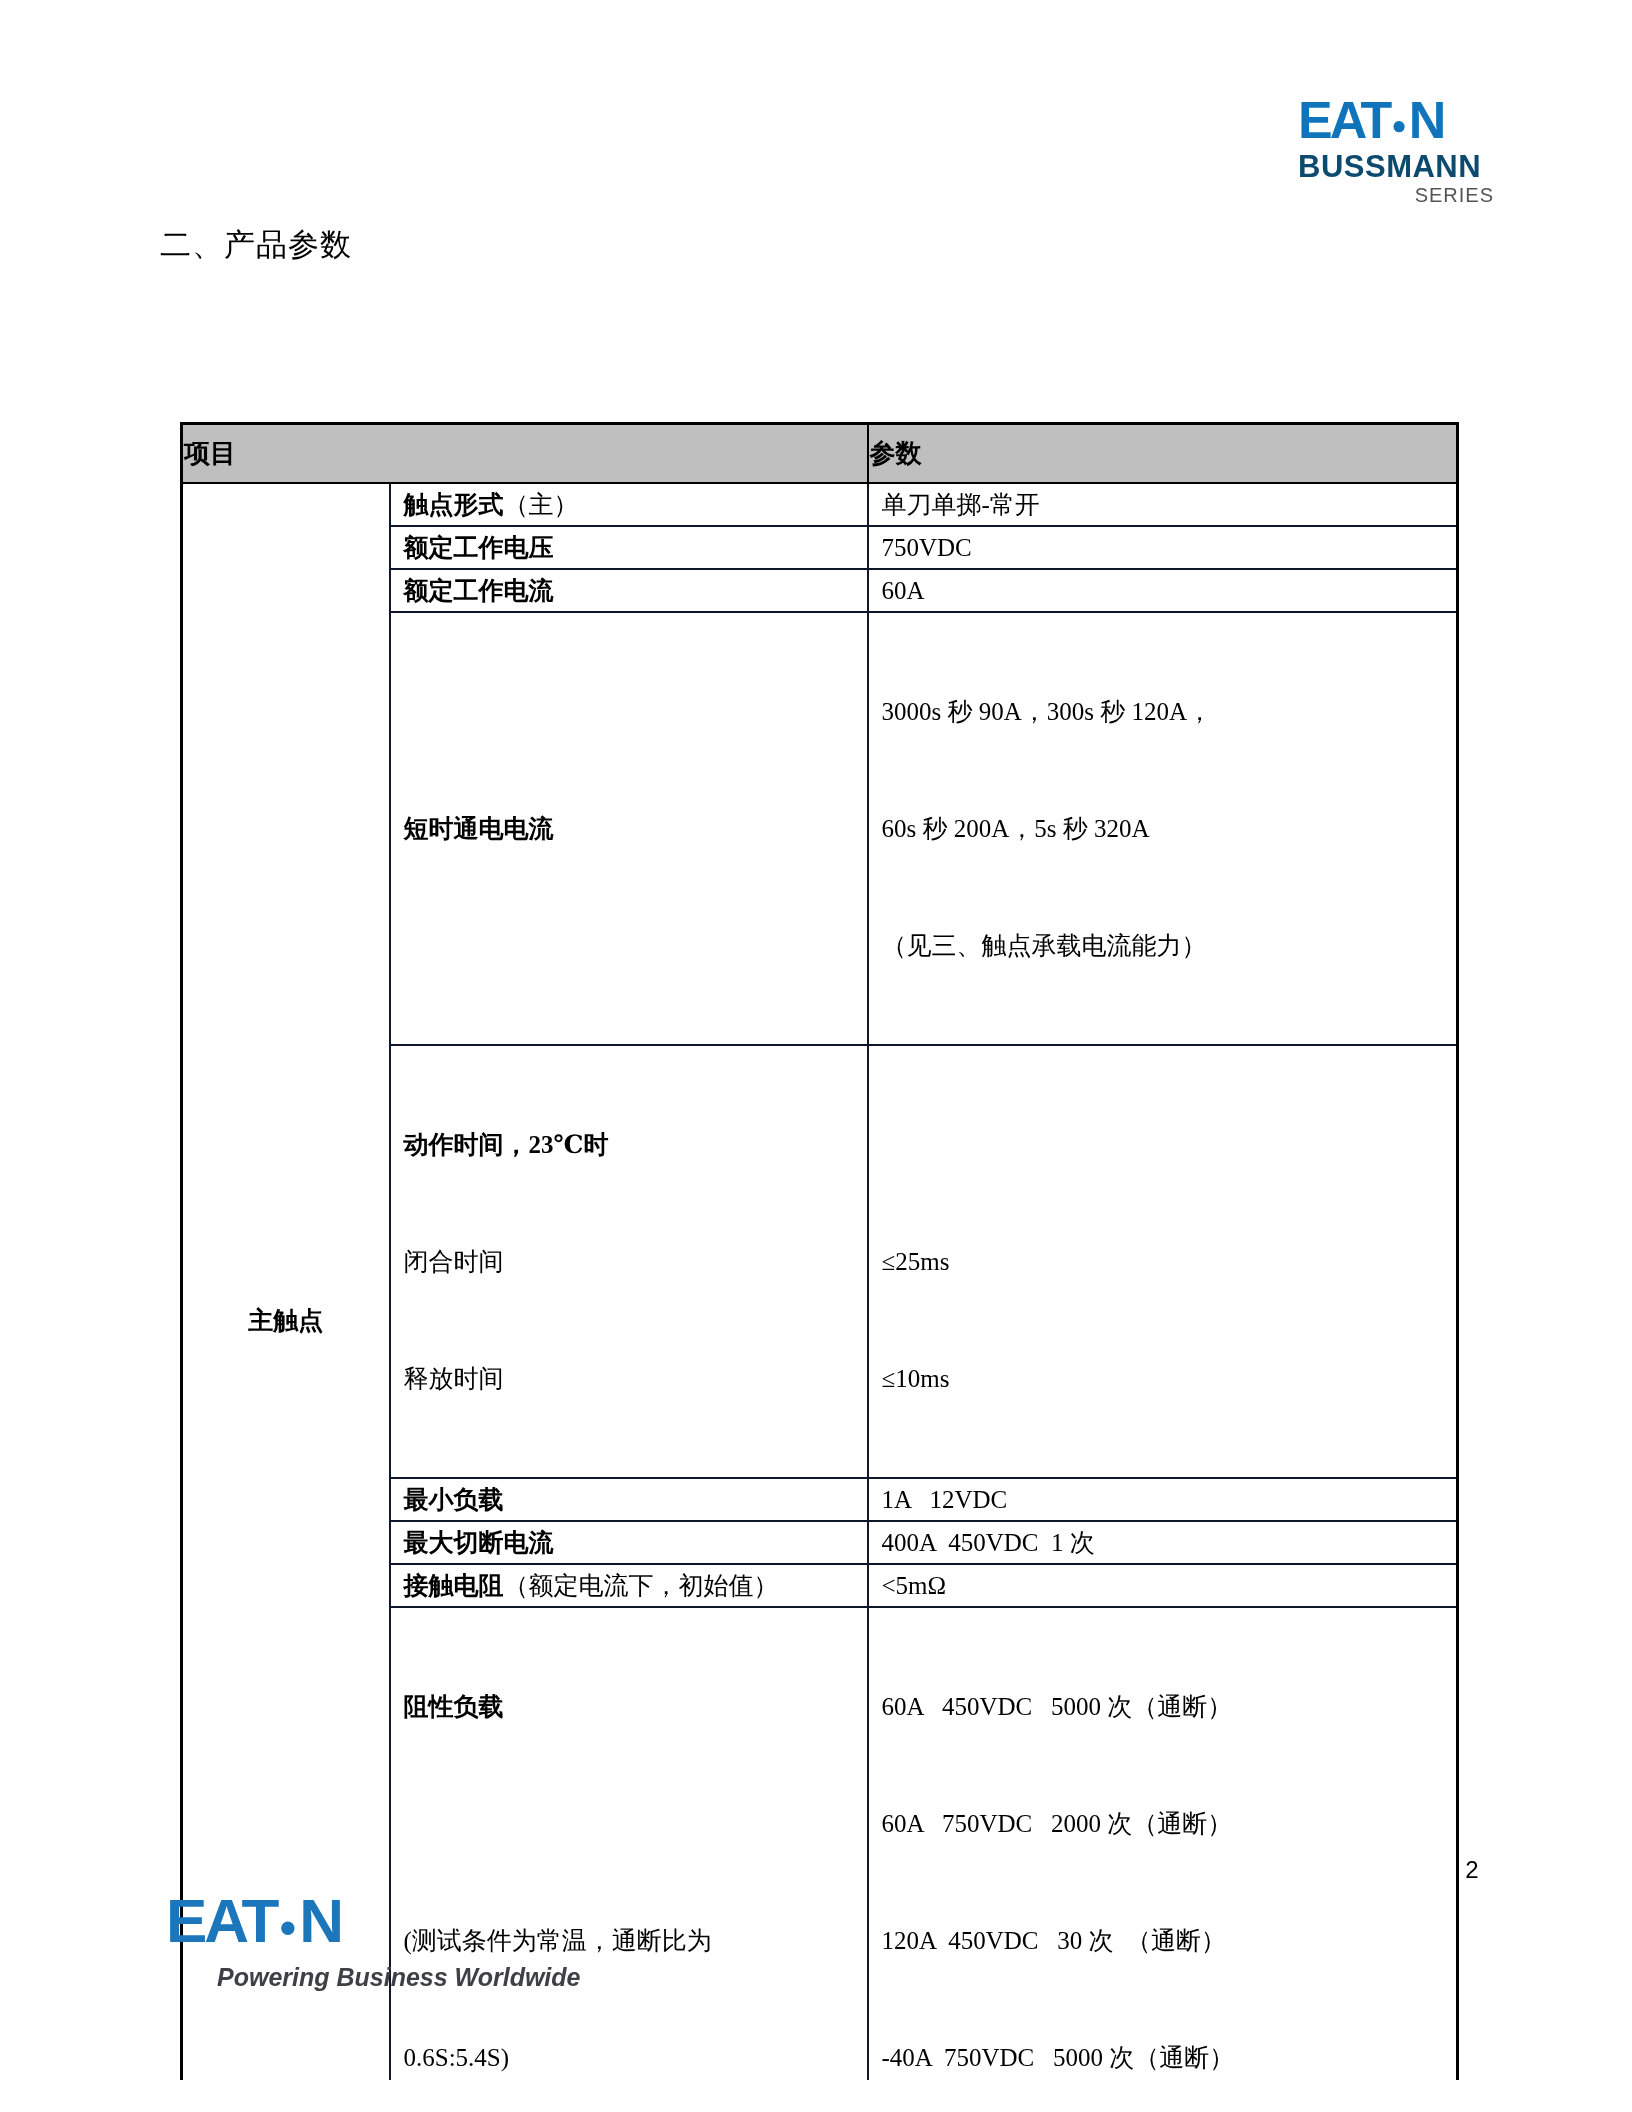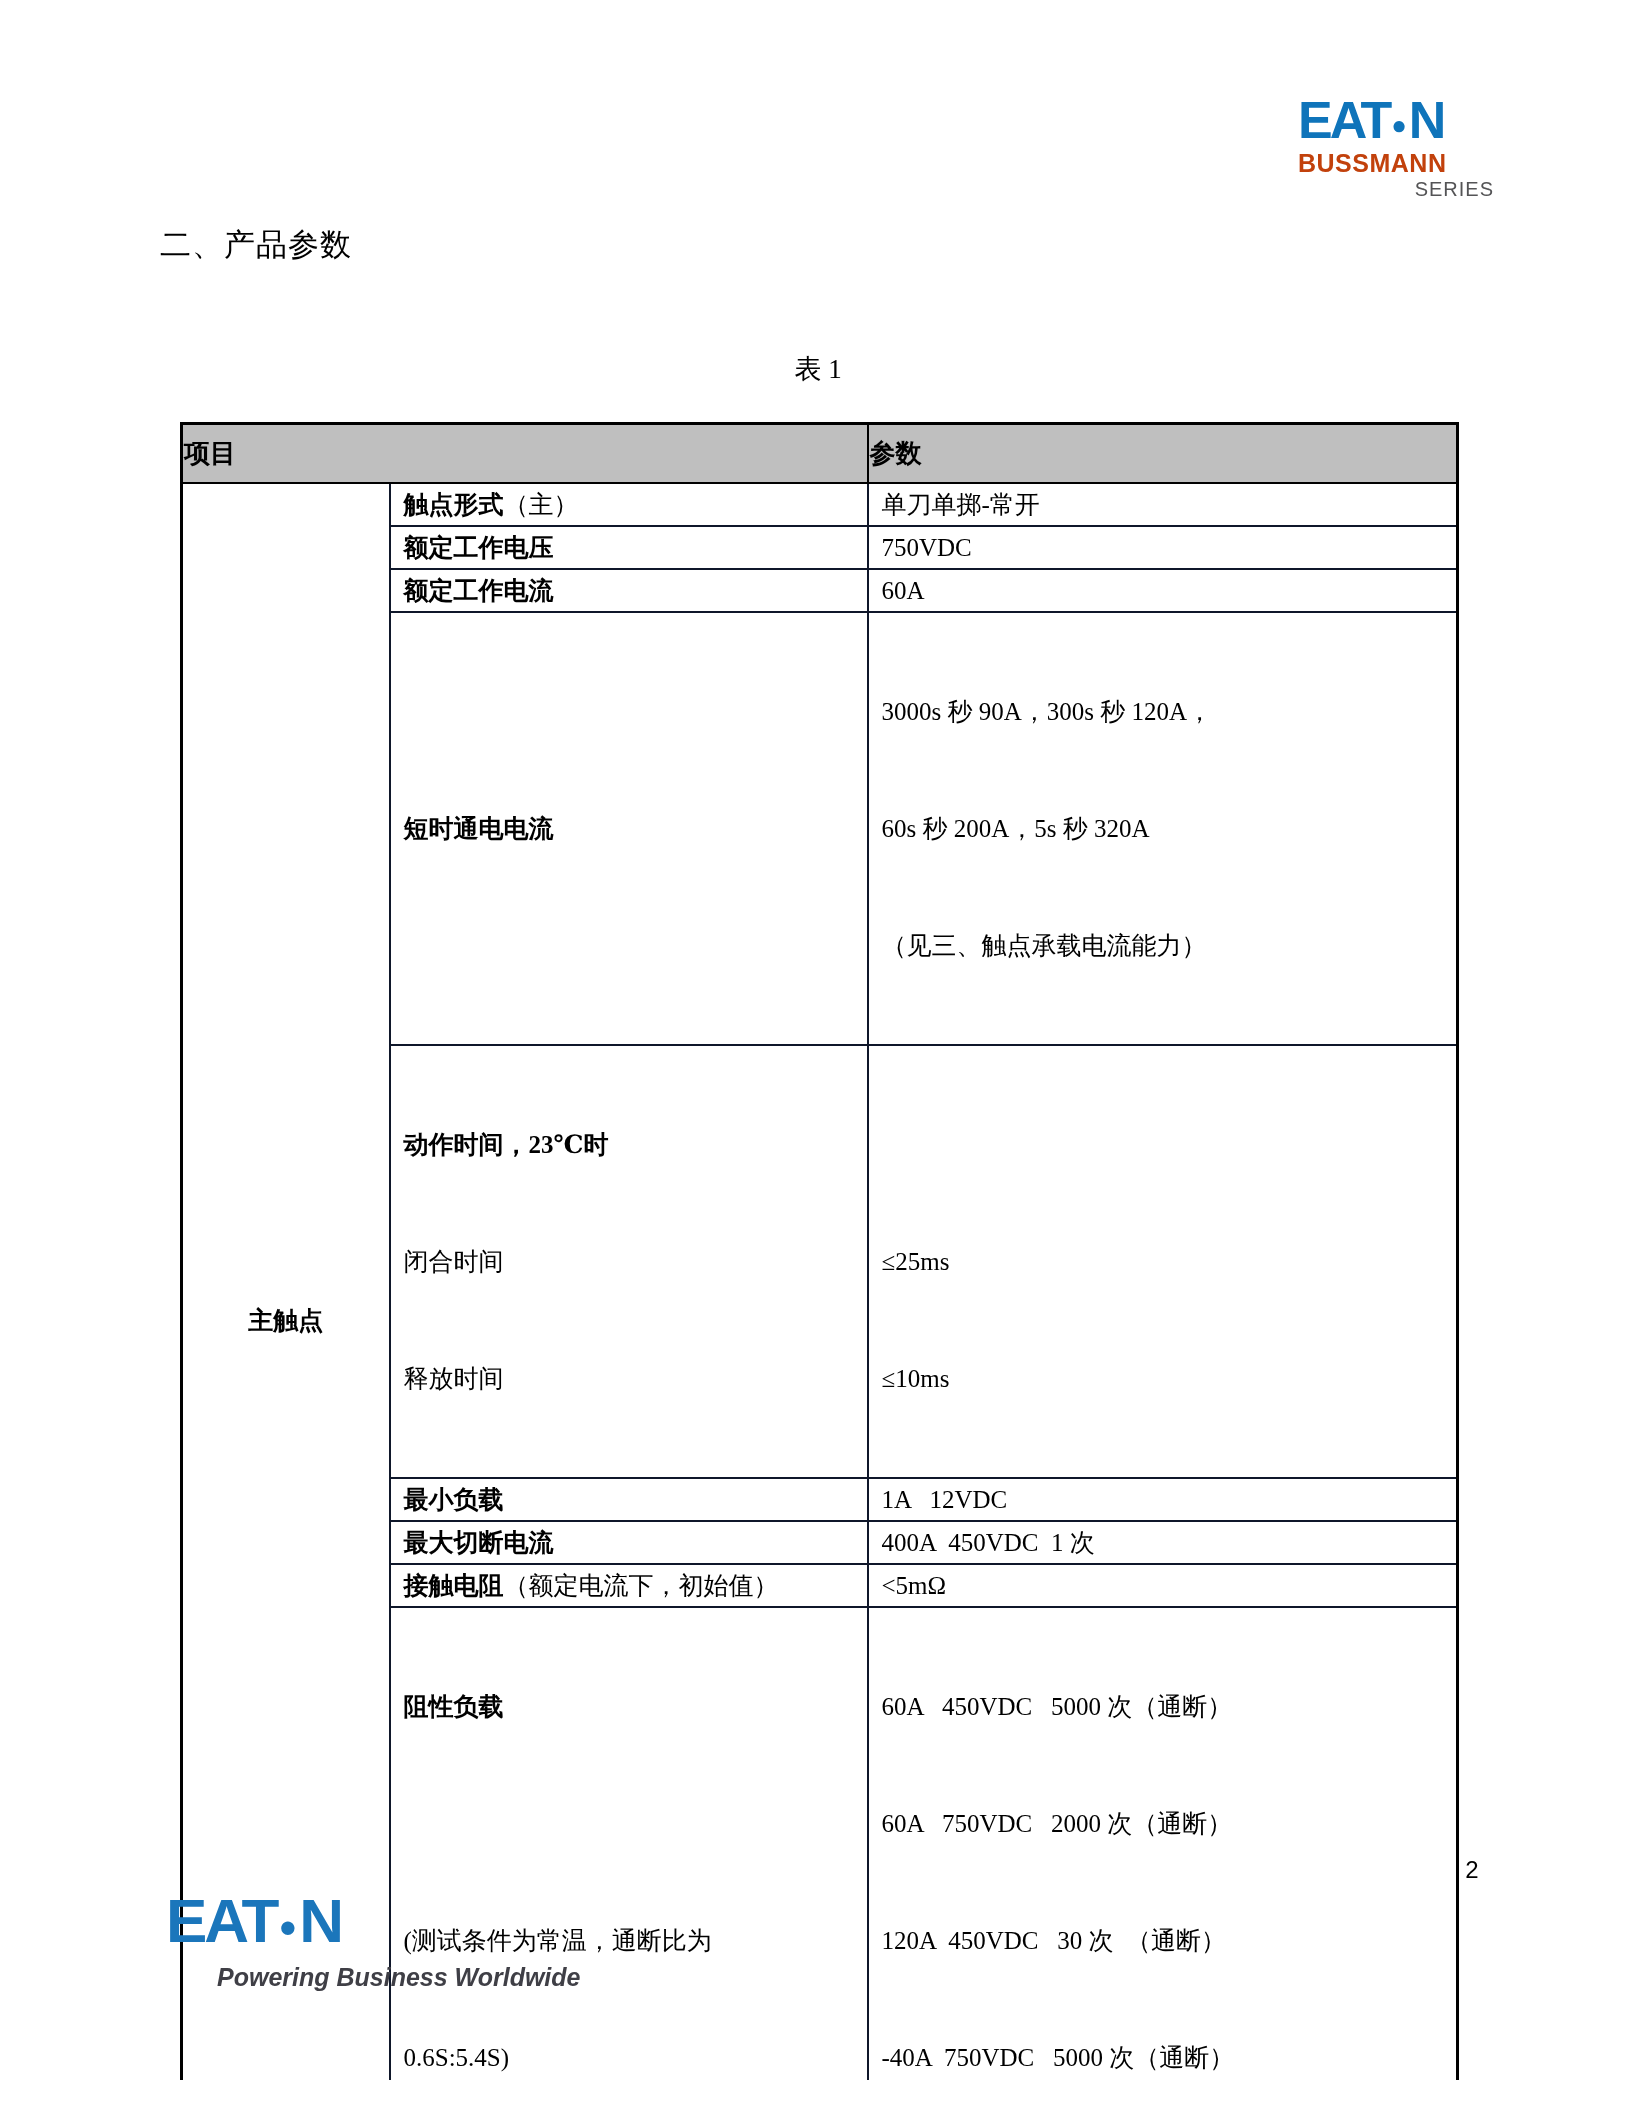--- a/index.html
+++ b/index.html
@@ -9,21 +9,21 @@
   }
   
   .sec-heading{position:absolute;left:160px;top:224px;font-size:31px;letter-spacing:1px;}
   
   .tbl-title{position:absolute;left:180px;top:351px;width:1276px;text-align:center;font-size:27px;}
   
   .logo-top{position:absolute;left:1298px;top:94px;width:196px;font-family:"Liberation Sans","DejaVu Sans",sans-serif;}
   .eaton-mark{font-weight:bold;letter-spacing:-3px;line-height:1;}
   .logo-top .eaton-mark{font-size:52px;color:#0f74ba;}
   .eaton-mark .odot{font-size:0.5em;vertical-align:0.16em;letter-spacing:0;margin:0 2px;}
-  .logo-top .wm-bussmann{font-size:25px;font-weight:bold;color:#c2410c;letter-spacing:0.5px;margin-top:4px;line-height:1.1;}
+  .logo-top .wm-bussmann{font-size:31px;font-weight:bold;color:#0c4a6e;letter-spacing:0.5px;margin-top:4px;line-height:1.1;}
   .logo-top .wm-series{font-size:20px;color:#545456;text-align:right;letter-spacing:1px;line-height:1.1;}
   
   .ptable{
     position:absolute;left:180px;top:422px;width:1276px;
     border-collapse:collapse;table-layout:fixed;font-size:25px;
     border:3px solid #000;
   }
   .ptable th{
     background:#bfbfbf;border:2px solid #000;height:55px;
     font-size:26px;font-weight:bold;text-align:left;
@@ -51,21 +51,20 @@
 <div class="page">
 
   <div class="logo-top">
     <div class="eaton-mark"><span>EAT</span><span class="odot">●</span><span>N</span></div>
     <div class="wm-bussmann">BUSSMANN</div>
     <div class="wm-series">SERIES</div>
   </div>
 
   <div class="sec-heading">二、产品参数</div>
 
-  <div class="tbl-title">表 1</div>
 
   <table class="ptable">
     <colgroup>
         <col style="width:208px">
         <col style="width:478px">
         <col style="width:590px">
       </colgroup>
 
     <tbody>
         <tr>

